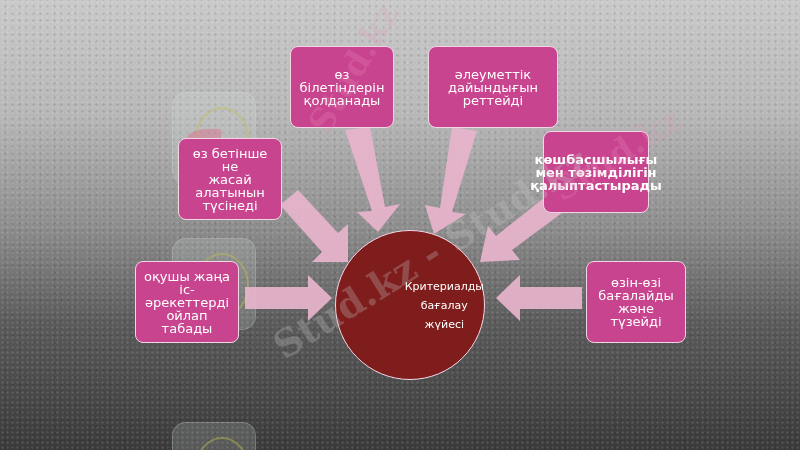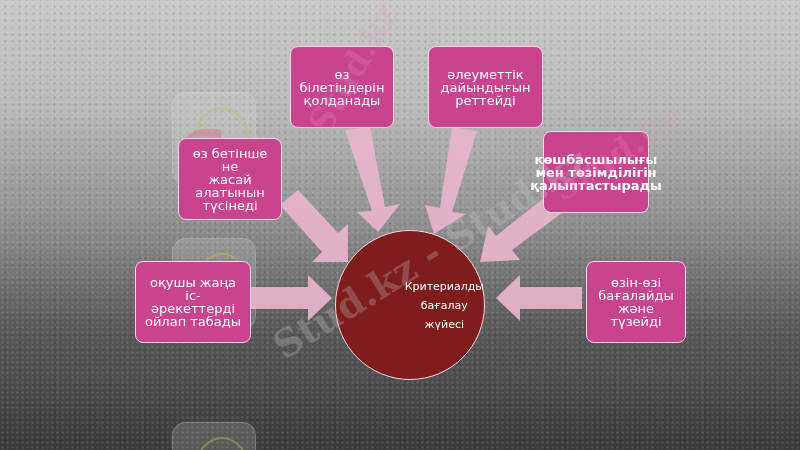--- a/index.html
+++ b/index.html
@@ -103,39 +103,39 @@
 
     <polygon points="582,287 520,287 520,275 496,298 520,321 520,309 582,309"></polygon>
   </g>
 </svg>
 
 <div class="box" style="left:290px; top:46px; width:104px; height:82px;">
   <span>өз білетіндерін
 қолданады</span>
 </div>
 
-<div class="box" style="left:428px; top:46px; width:115px; height:82px;">
+<div class="box" style="left:428px; top:46px; width:130px; height:82px;">
   <span>әлеуметтік
 дайындығын
 реттейді</span>
 </div>
 
 <div class="box" style="left:178px; top:131px; width:104px; height:82px;margin-top:7px;">
   <span>өз бетінше не
 жасай алатынын
 түсінеді</span>
 </div>
 
 <div class="box" style="left:543px; top:131px; width:106px; height:82px;font-weight:bold;">
   <span>көшбасшылығы
 мен төзімділігін
 қалыптастырады</span>
 </div>
 
-<div class="box" style="left:135px; top:261px; width:116px; height:82px;">
+<div class="box" style="left:135px; top:261px; width:104px; height:82px;">
   <span>оқушы жаңа іс-
 әрекеттерді
 ойлап табады</span>
 </div>
 
 <div class="box" style="left:586px; top:261px; width:100px; height:82px;">
   <span>өзін-өзі
 бағалайды және
 түзейді</span>
 </div>

